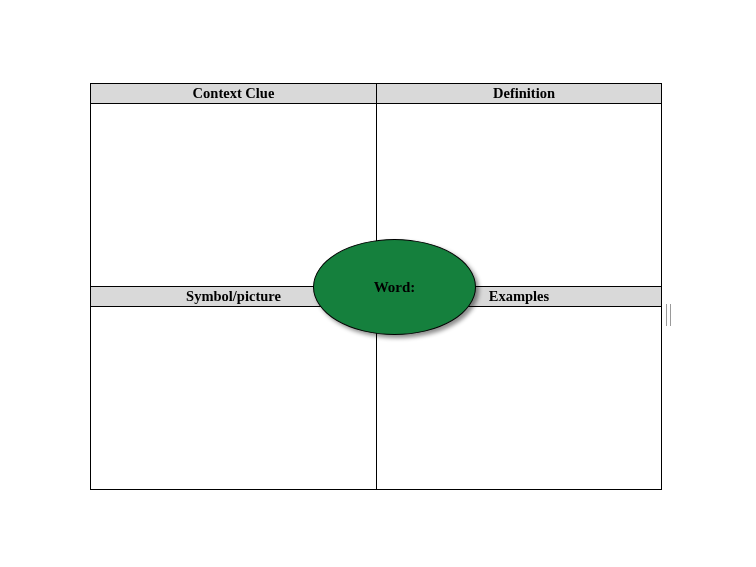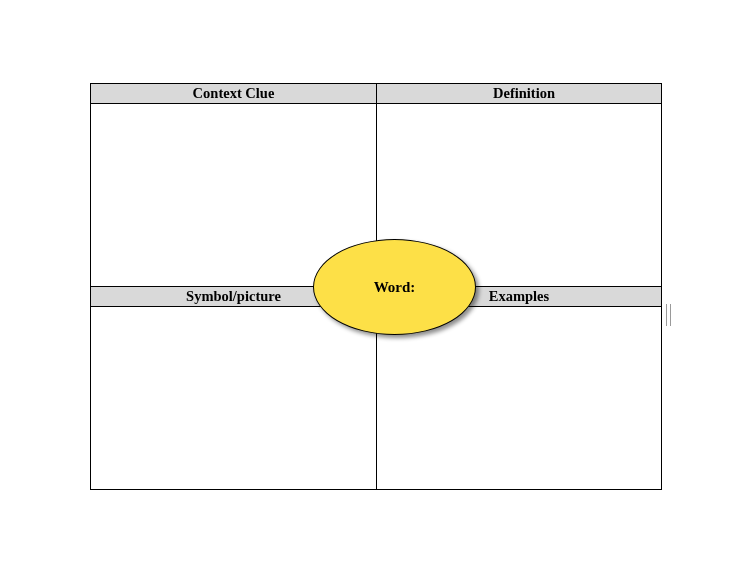--- a/index.html
+++ b/index.html
@@ -58,21 +58,21 @@
   
   #word-ellipse {
     position: absolute;
     left: 223px;
     top: 156px;
     width: 163px;
     height: 96px;
     box-sizing: border-box;
     border: 1px solid #000000;
     border-radius: 50%;
-    background: #fde047;
+    background: #15803d;
     box-shadow: 3px 3px 4px rgba(0,0,0,0.45);
     z-index: 5;
   }
   #word-ellipse .word-label {
     position: absolute;
     left: 0;
     right: 0;
     top: 50%;
     transform: translateY(-50%);
     text-align: center;

